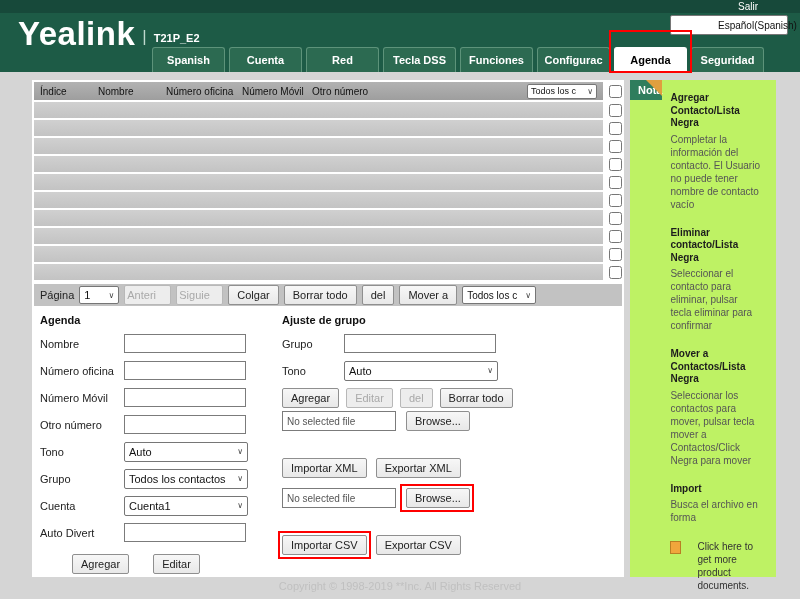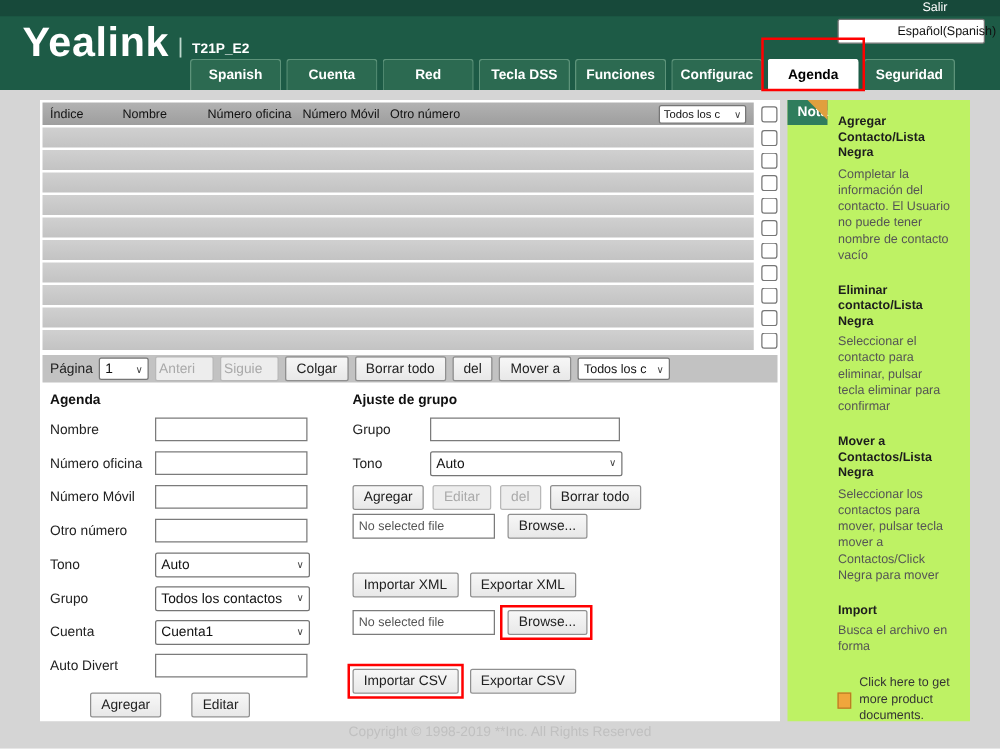--- a/index.html
+++ b/index.html
@@ -97,21 +97,21 @@
   .note { width:146px; background:#bef264; margin-left:6px; display:flex; }
   .note-head { height:20px; background:#2f7d5d; color:#fff; font-size:11px; font-weight:bold;
                display:flex; align-items:center; padding-left:8px; position:relative; }
   .fold { position:absolute; top:0; right:0; width:0; height:0;
           border-top:16px solid #e09f3e; border-left:16px solid transparent; }
   .note-body { padding:12px 16px 0 8px; font-size:10px; color:#444; flex:1; }
   .note-sec { margin-bottom:16px; }
   .note-sec h4 { font-size:10px; color:#1d1d1d; margin-bottom:3px; font-weight:bold; line-height:1.25; }
   .note-sec p { line-height:1.3; color:#555; }
   .sec-import { margin-top:14px; }
-  .doclink { display:flex; gap:6px; font-size:10px; color:#333; align-items:center;
+  .doclink { display:flex; gap:16px; font-size:10px; color:#333; align-items:flex-start;
              cursor:pointer; margin-top:8px; line-height:1.3; }
   .book-icon { width:11px; height:13px; background:#f0a63c; border:1px solid #b97f23; flex:none; margin-top:1px; }
 
   .copyright { position:absolute; left:0; right:0; bottom:7px; text-align:center;
                font-size:11px; color:#c0c0c0; }
 </style>
 </head>
 <body>
 
 <div class="page">

